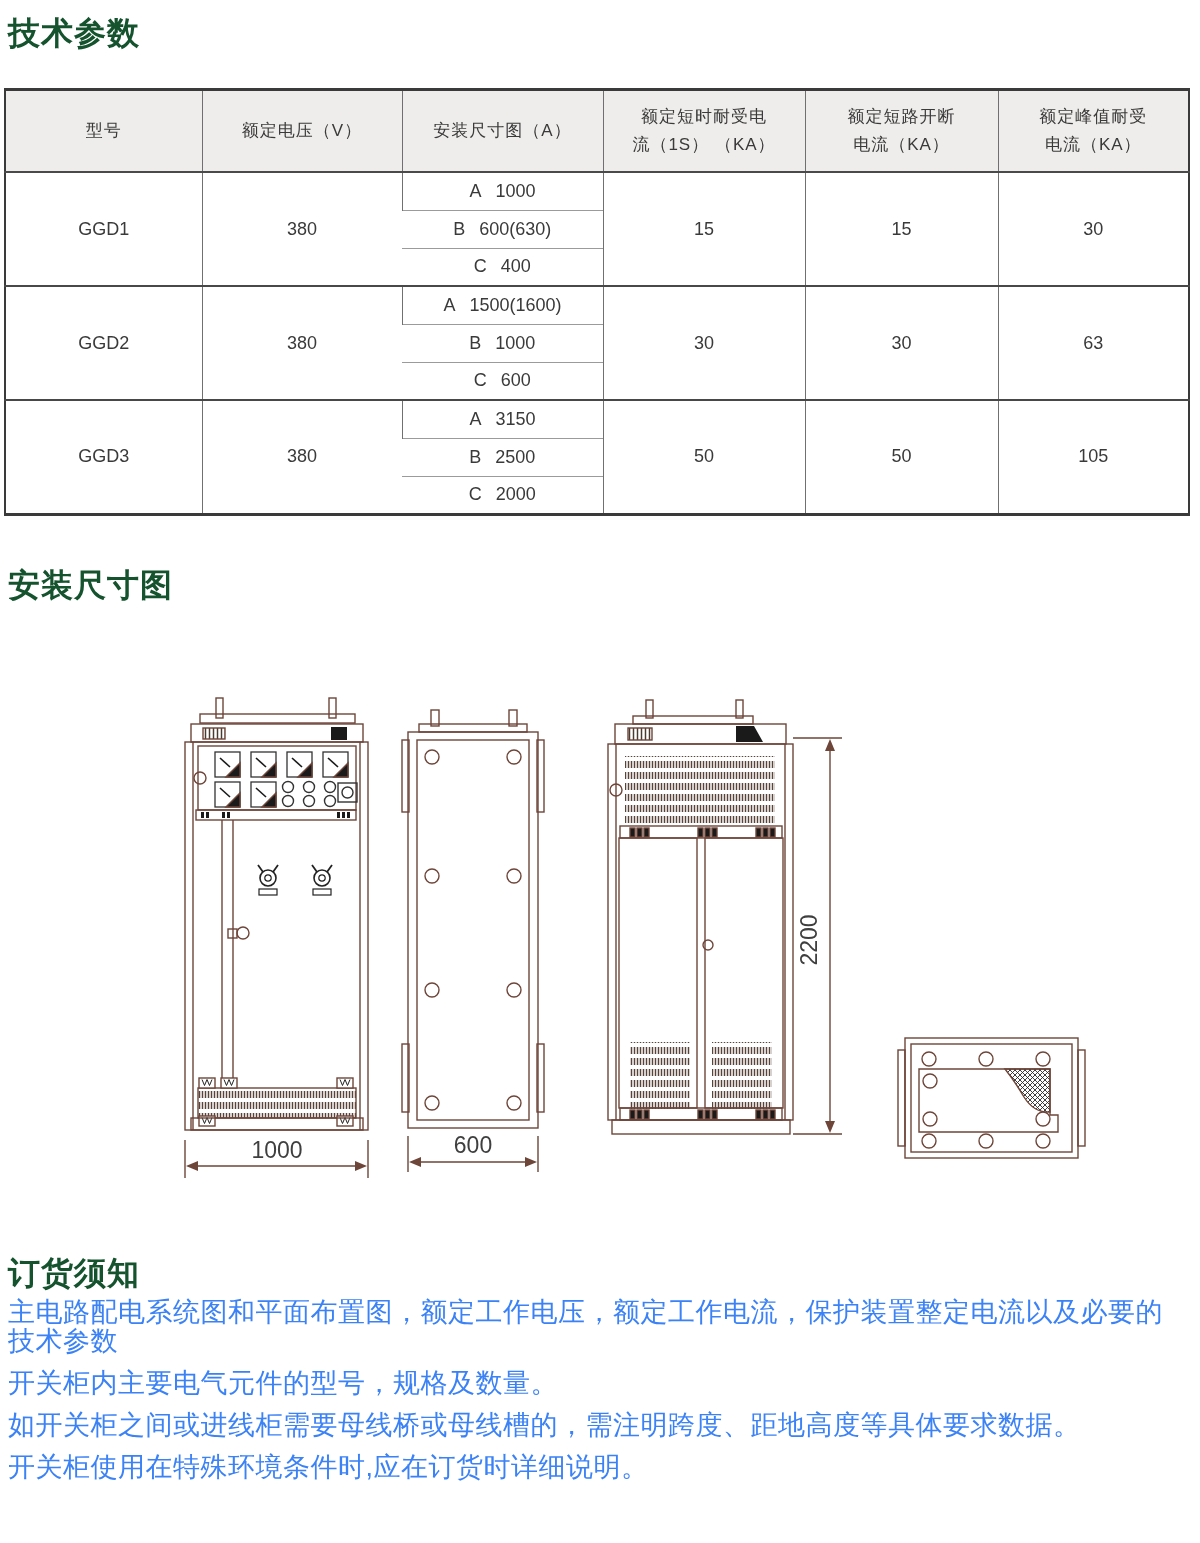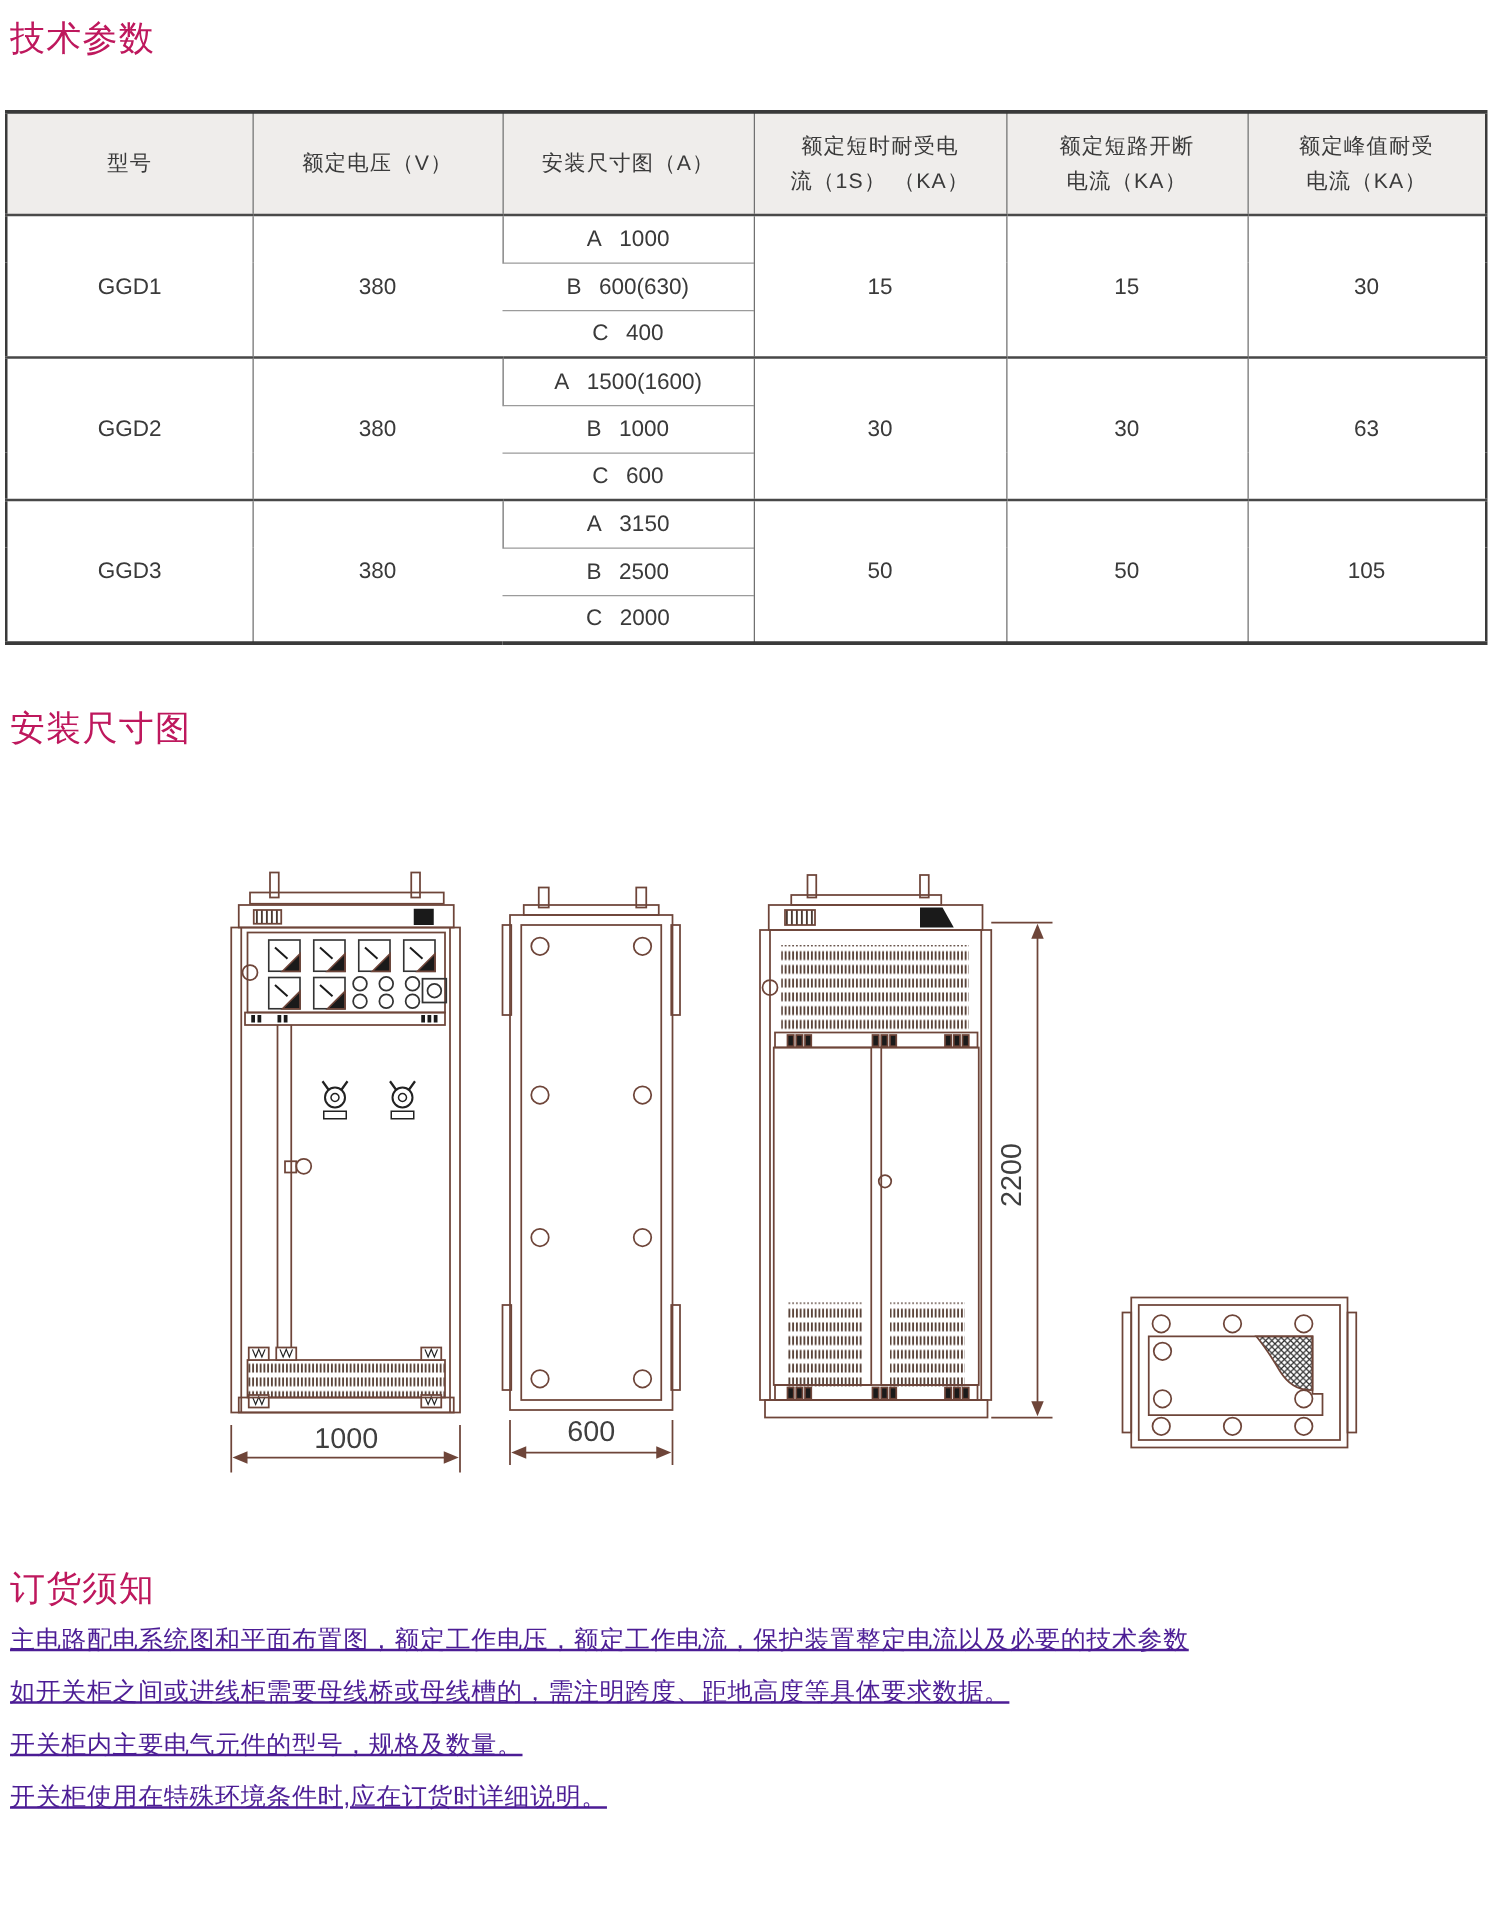--- a/index.html
+++ b/index.html
@@ -3,22 +3,22 @@
 <meta charset="utf-8">
 <style>
   html,body{margin:0;padding:0;background:#fff;}
   .page{
     position:relative;width:1200px;height:1543px;background:#ffffff;
     font-family:"Liberation Sans","DejaVu Sans",sans-serif;
     color:#333;overflow:hidden;
   }
   .section-title{
     position:absolute;left:8px;margin:0;
-    font-size:28px;font-weight:400;letter-spacing:1px;
-    color:#be185d;
+    font-size:32px;font-weight:700;letter-spacing:1px;
+    color:#14532d;
   }
   #title-tech{top:12px;}
   #title-install{top:564px;}
   #title-order{top:1242px;margin-top:10px;}
 
   
   table.params{
     position:absolute;left:4px;top:88px;width:1184px;
     border-collapse:collapse;table-layout:fixed;
     border:2px solid #3a3a3a;border-top-width:3px;border-bottom-width:3px;
@@ -46,23 +46,22 @@
   .cur-wrap{display:flex;justify-content:center;align-items:center;gap:14px;}
   .hline{display:block;}
 
   
   svg.drawings{position:absolute;left:0;top:640px;}
   svg.drawings text{font-family:"Liberation Sans","DejaVu Sans",sans-serif;font-size:23px;fill:#3f3f3f;}
 
   
   .order-text{position:absolute;left:8px;top:1298px;right:16px;}
   .order-line{
-    margin:0 0 13px 0;font-size:20px;line-height:29px;color:#4c1d95;
+    margin:0 0 13px 0;font-size:27px;line-height:29px;color:#3b82f6;
     letter-spacing:0.5px;
-    text-decoration:underline;
   }
 </style>
 </head>
 <body>
 
 <div class="page">
 
   <h2 class="section-title" id="title-tech">技术参数</h2>
 
   <table class="params">
@@ -365,18 +364,18 @@
         <circle cx="986" cy="1141" r="7"></circle>
         <circle cx="1043" cy="1141" r="7"></circle>
       </g>
     </g>
   </svg>
 
   <h2 class="section-title" id="title-order">订货须知</h2>
 
   <div class="order-text">
     <p class="order-line">主电路配电系统图和平面布置图，额定工作电压，额定工作电流，保护装置整定电流以及必要的技术参数</p>
+    <p class="order-line">开关柜内主要电气元件的型号，规格及数量。</p>
     <p class="order-line">如开关柜之间或进线柜需要母线桥或母线槽的，需注明跨度、距地高度等具体要求数据。</p>
-    <p class="order-line">开关柜内主要电气元件的型号，规格及数量。</p>
     <p class="order-line">开关柜使用在特殊环境条件时,应在订货时详细说明。</p>
   </div>
 
 </div>
 
 </body></html>

